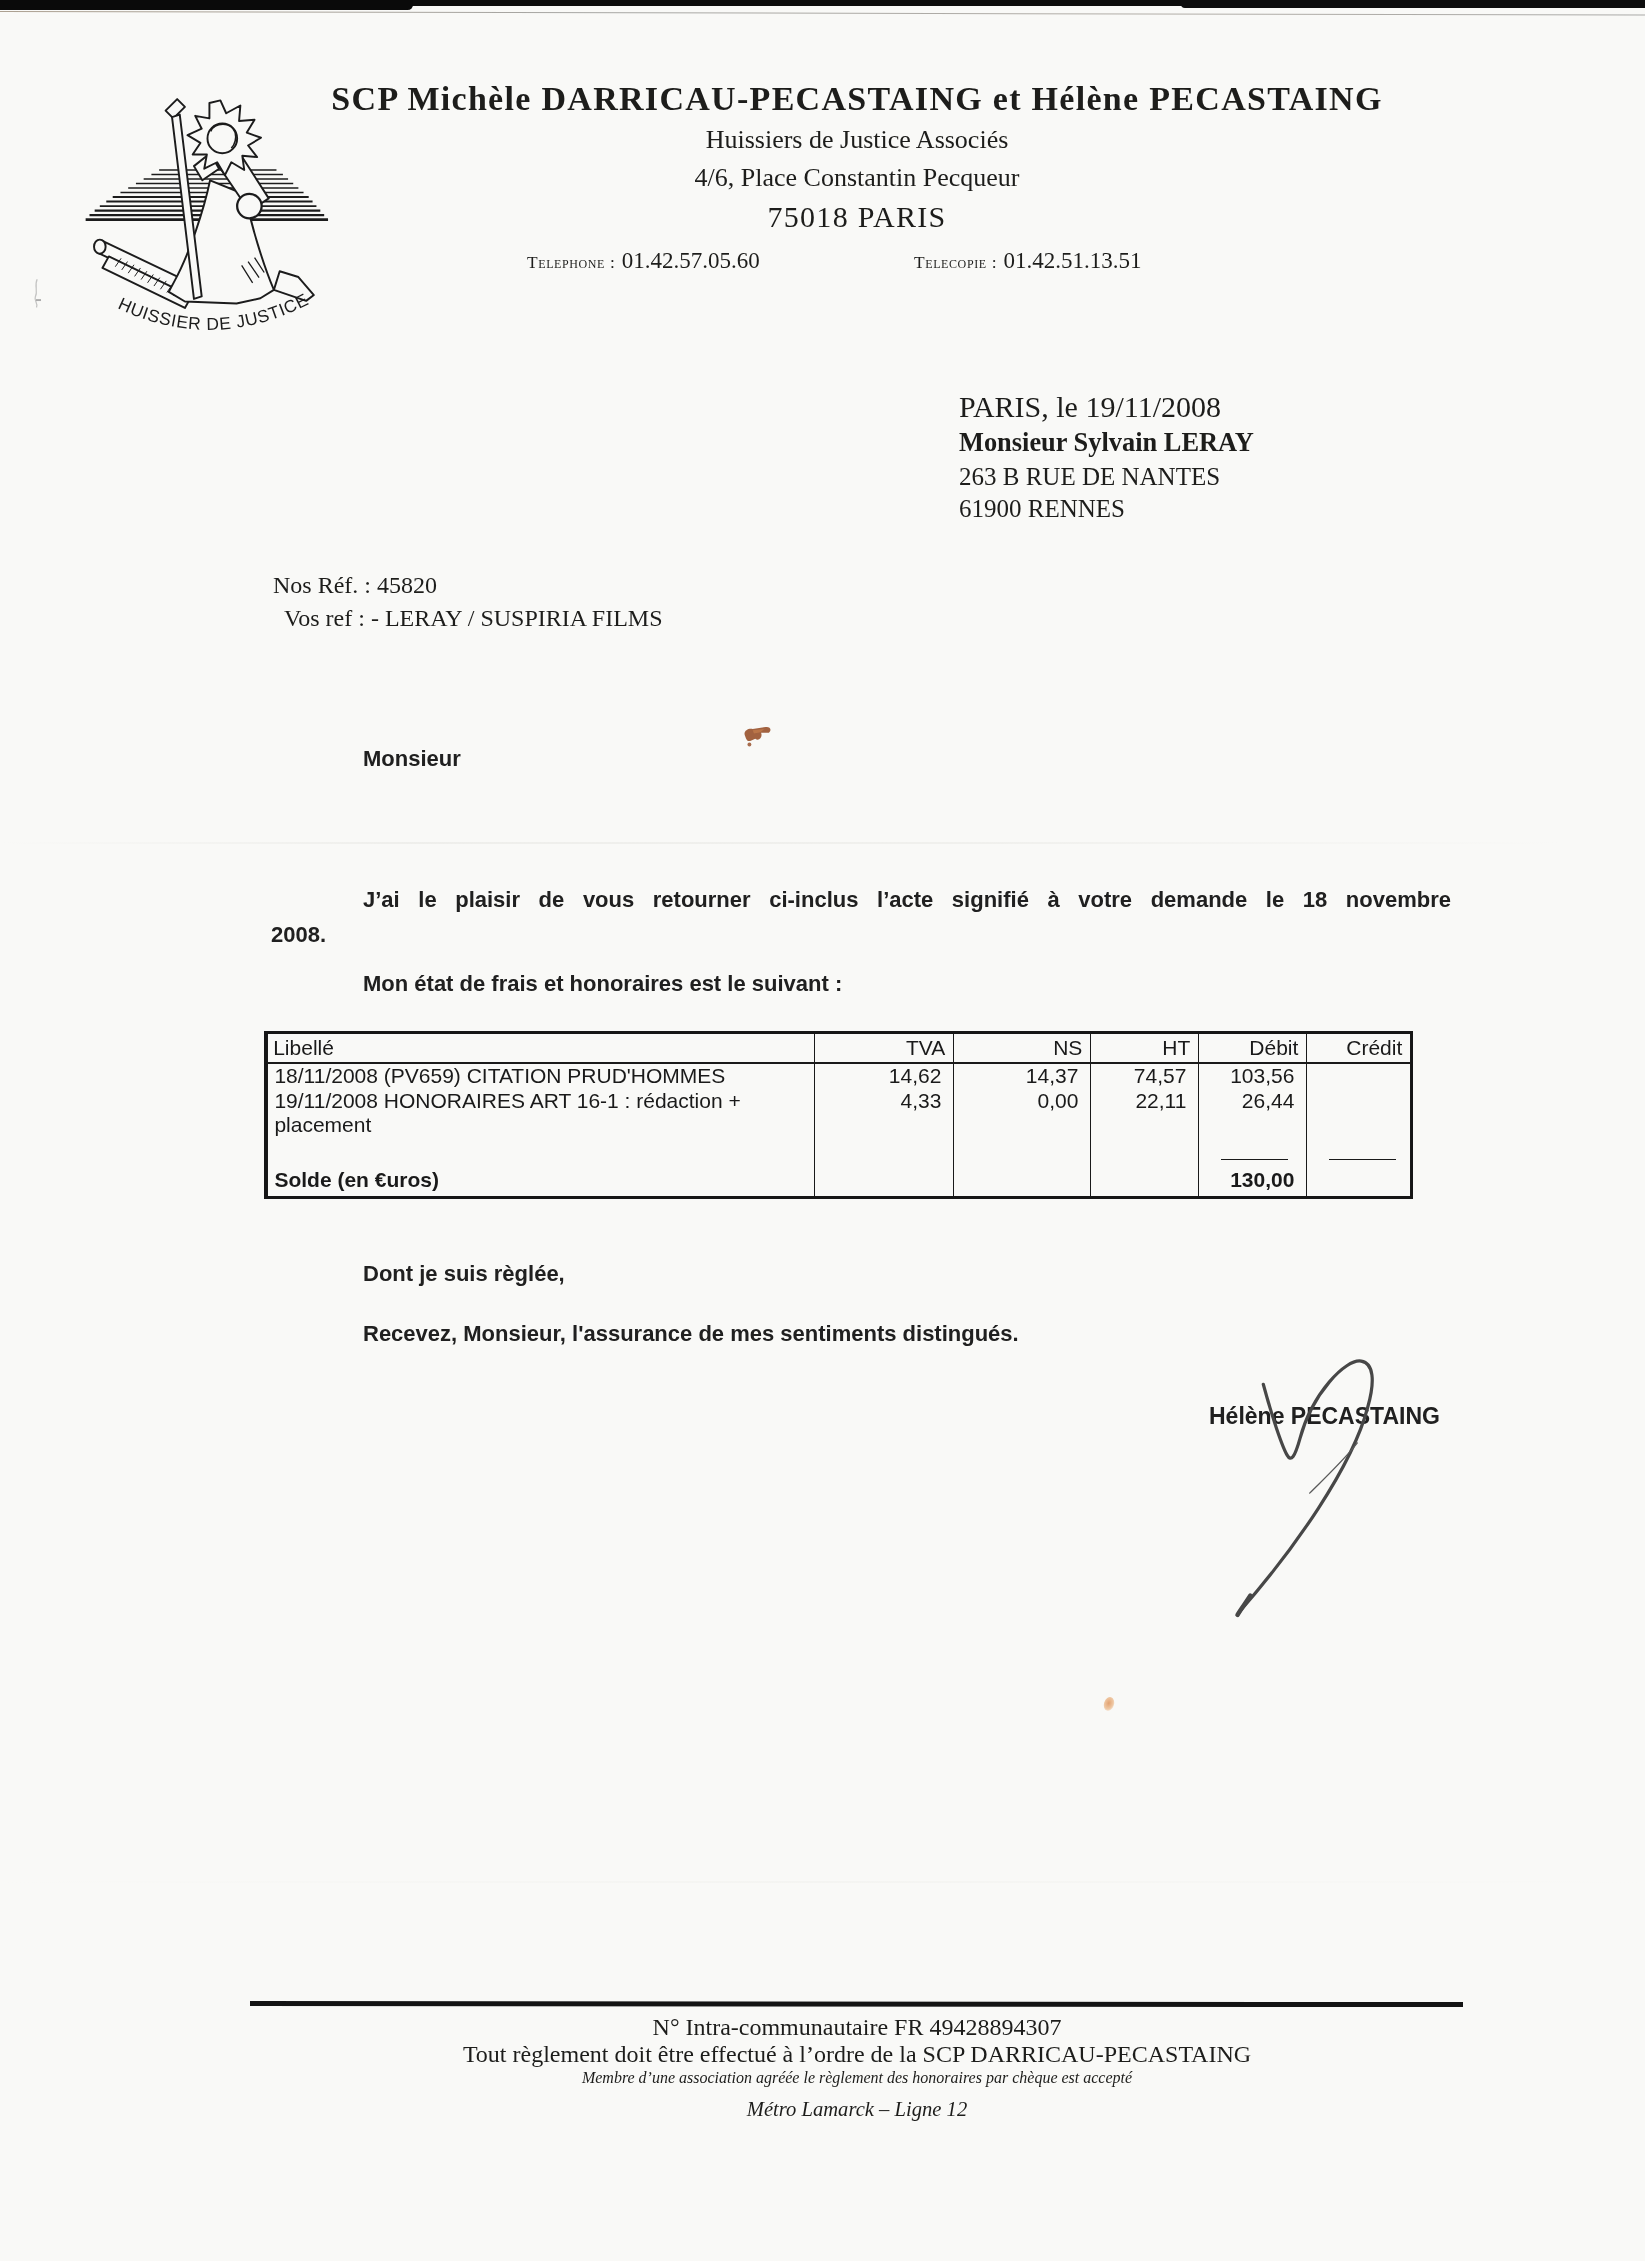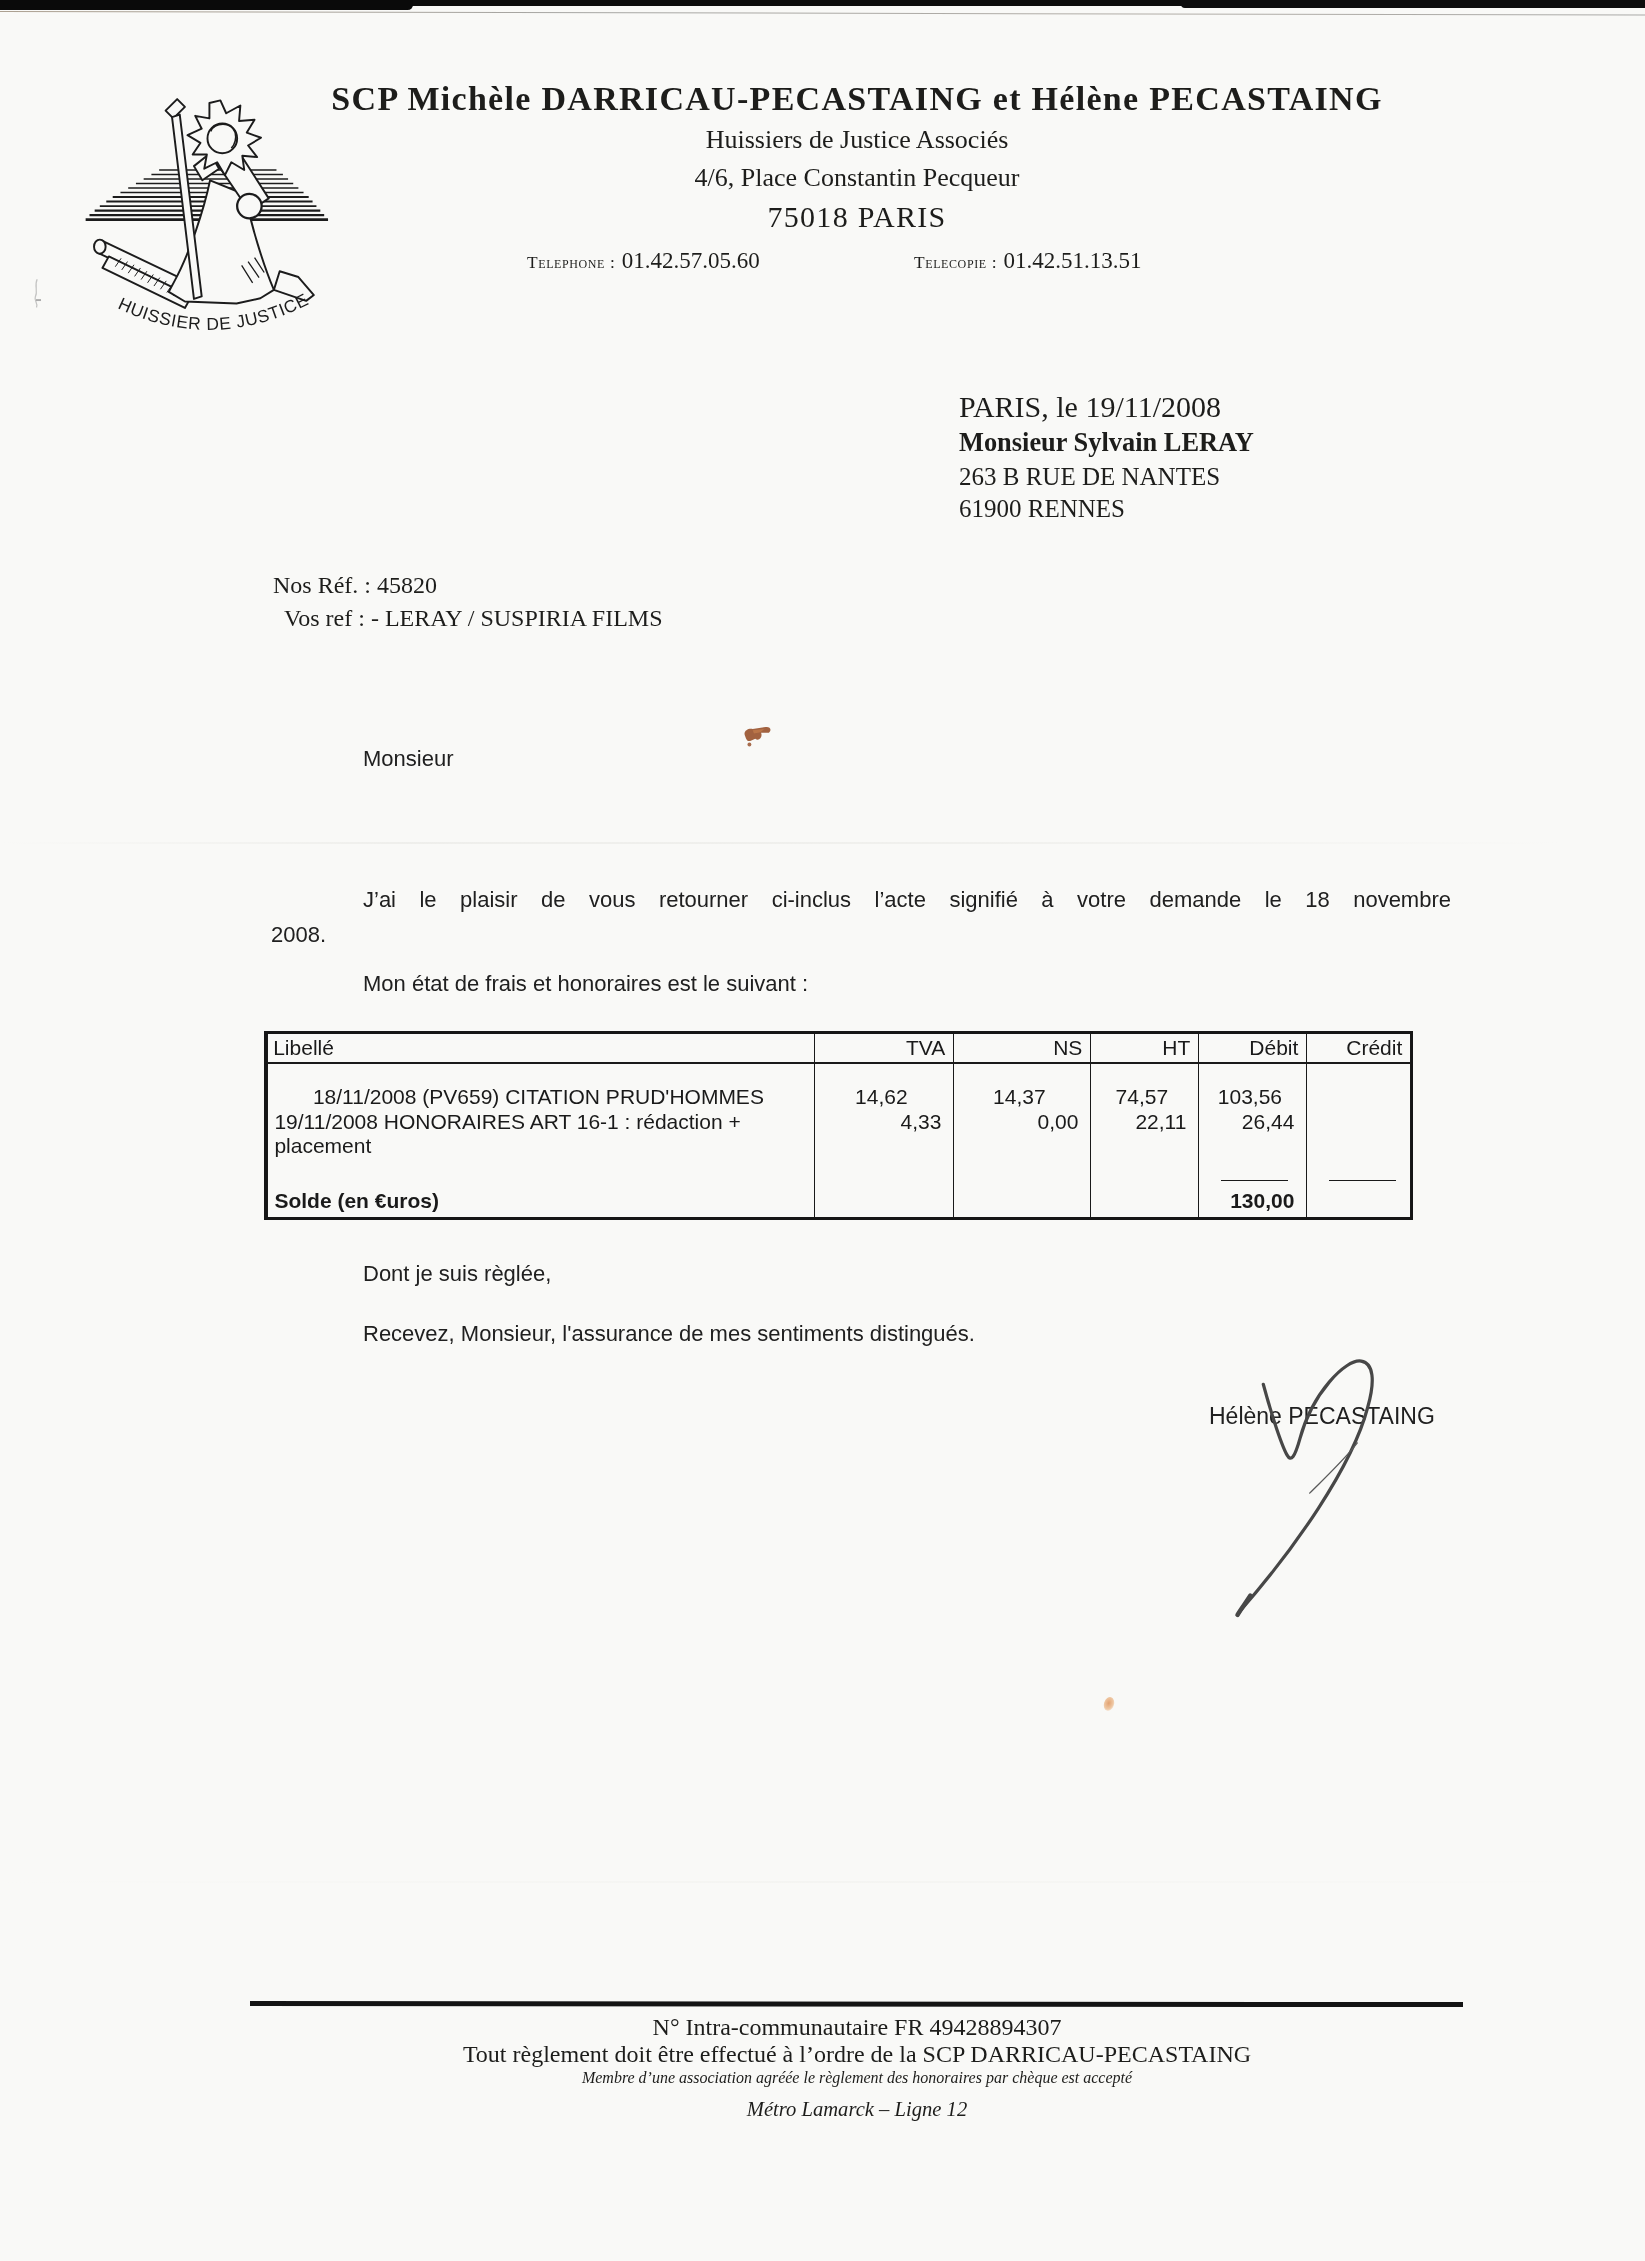--- a/index.html
+++ b/index.html
@@ -5,21 +5,21 @@
   html,body{margin:0;padding:0;background:#e8e8e6;}
   .page{
     position:relative;
     width:1645px;height:2261px;
     background:#f9f9f7;
     overflow:hidden;
     color:#1d1d1b;
   }
   .abs{position:absolute;}
   .serif{font-family:"Liberation Serif",serif;}
-  .sans{font-family:"Liberation Sans",sans-serif;}
+  .sans{font-family:"Liberation Sans",sans-serif;font-weight:bold;}
 
   
   .scan-bar-main{left:0;top:0;width:100%;height:5.8px;background:#0c0c0c;}
   .scan-bar-left{left:0;top:0;width:413px;height:9.7px;background:#0a0a0a;border-radius:0 0 5.2px 0;}
   .scan-bar-right{right:0;top:0;width:464px;height:7.7px;background:#0d0d0d;border-radius:0 0 0 3.9px;}
   .scan-hairline{left:0;top:11px;width:100%;height:1.3px;opacity:.75;
     background:linear-gradient(90deg,#93836f,#8b8b88 35%,#9a948c 70%,#8f8f8d);
     transform:rotate(0.12deg);transform-origin:left center;}
   .streak{left:0;width:100%;height:1.9px;}
   .streak-1{top:842px;opacity:.55;background:linear-gradient(90deg,transparent,#e6e6e2 25%,#e9e9e5 60%,transparent 95%);}
@@ -70,21 +70,21 @@
   .fee-table th,.fee-table td{
     border-left:1.9px solid #1a1a1a;border-right:1.9px solid #1a1a1a;
     padding:0 11.6px 0 6.4px;vertical-align:top;overflow:hidden;
   }
   .fee-table thead th{
     border-bottom:2.6px solid #1a1a1a;height:28px;vertical-align:middle;
     font-weight:normal;text-align:right;padding-right:7.7px;
   }
   .fee-table thead th.c-lib{text-align:left;padding-left:5.2px;}
   .fee-table .num{text-align:right;}
-  .fee-table tr.r1 td{height:24.5px;padding-top:21px;text-align:center;}
+  .fee-table tr.r1 td{height:24.5px;padding-top:0;}
   .fee-table tr.r2 td{height:48px;}
   .fee-table tr.r3 td{height:24.5px;}
   .fee-table tr.r4 td{height:27px;vertical-align:bottom;}
   .fee-table tr.r5 td{height:32px;vertical-align:middle;font-weight:bold;}
   .wrapbox{max-width:496px;}
   .total-line{border-top:1.9px solid #1a1a1a;width:67px;margin:0 2.6px 3.9px auto;}
   .total-line.debit{margin-right:6.4px;}
   .tbl-wrap{position:absolute;left:264px;top:1031px;width:1143px;border:3.2px solid #161616;}
   .fee-table{left:0;top:0;position:relative;width:100%;}
 

